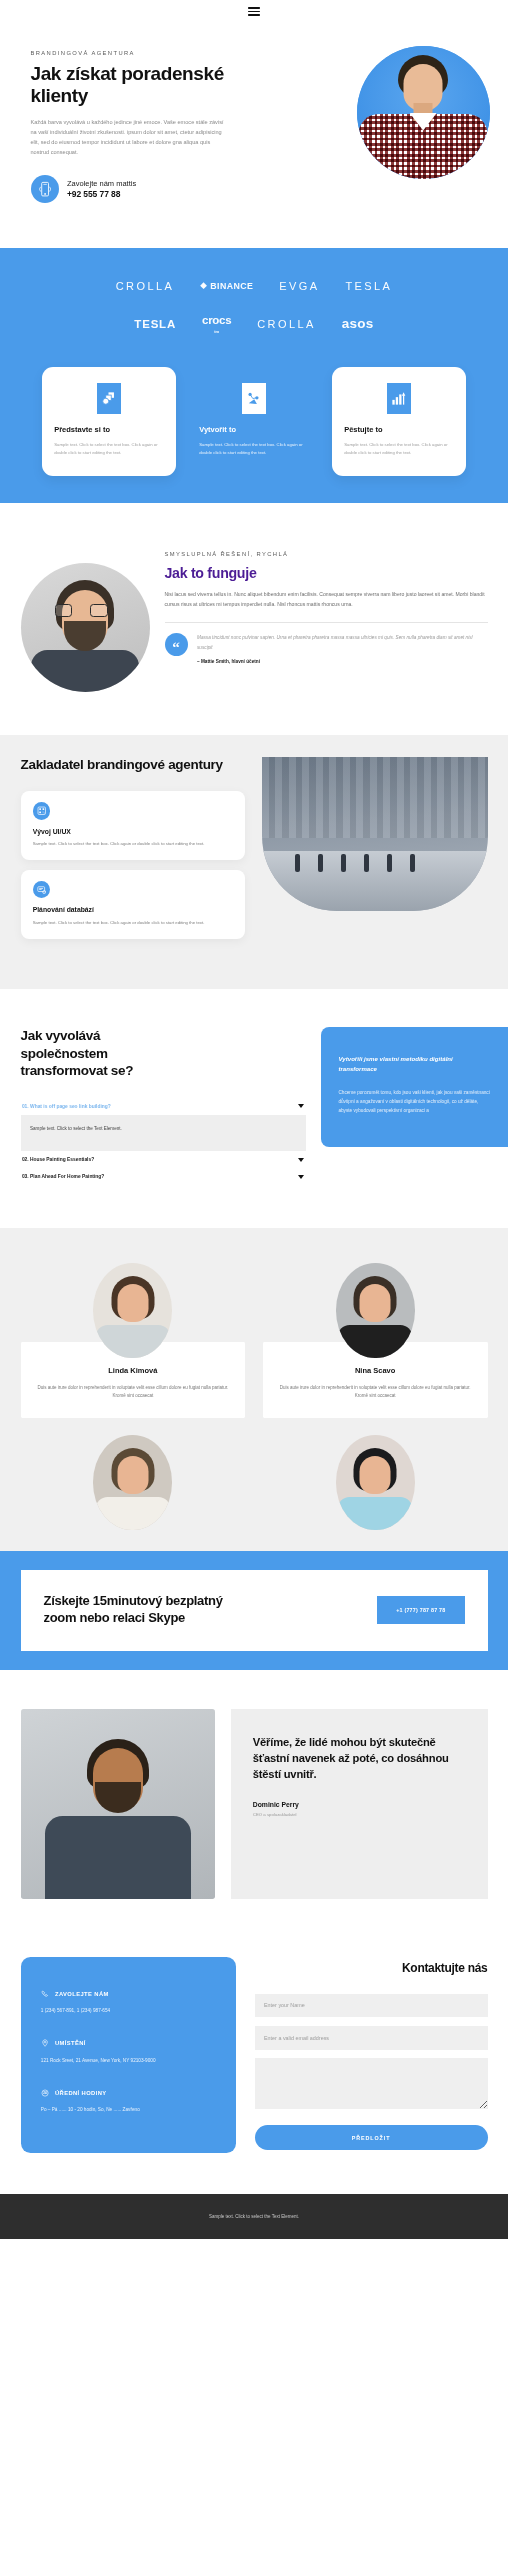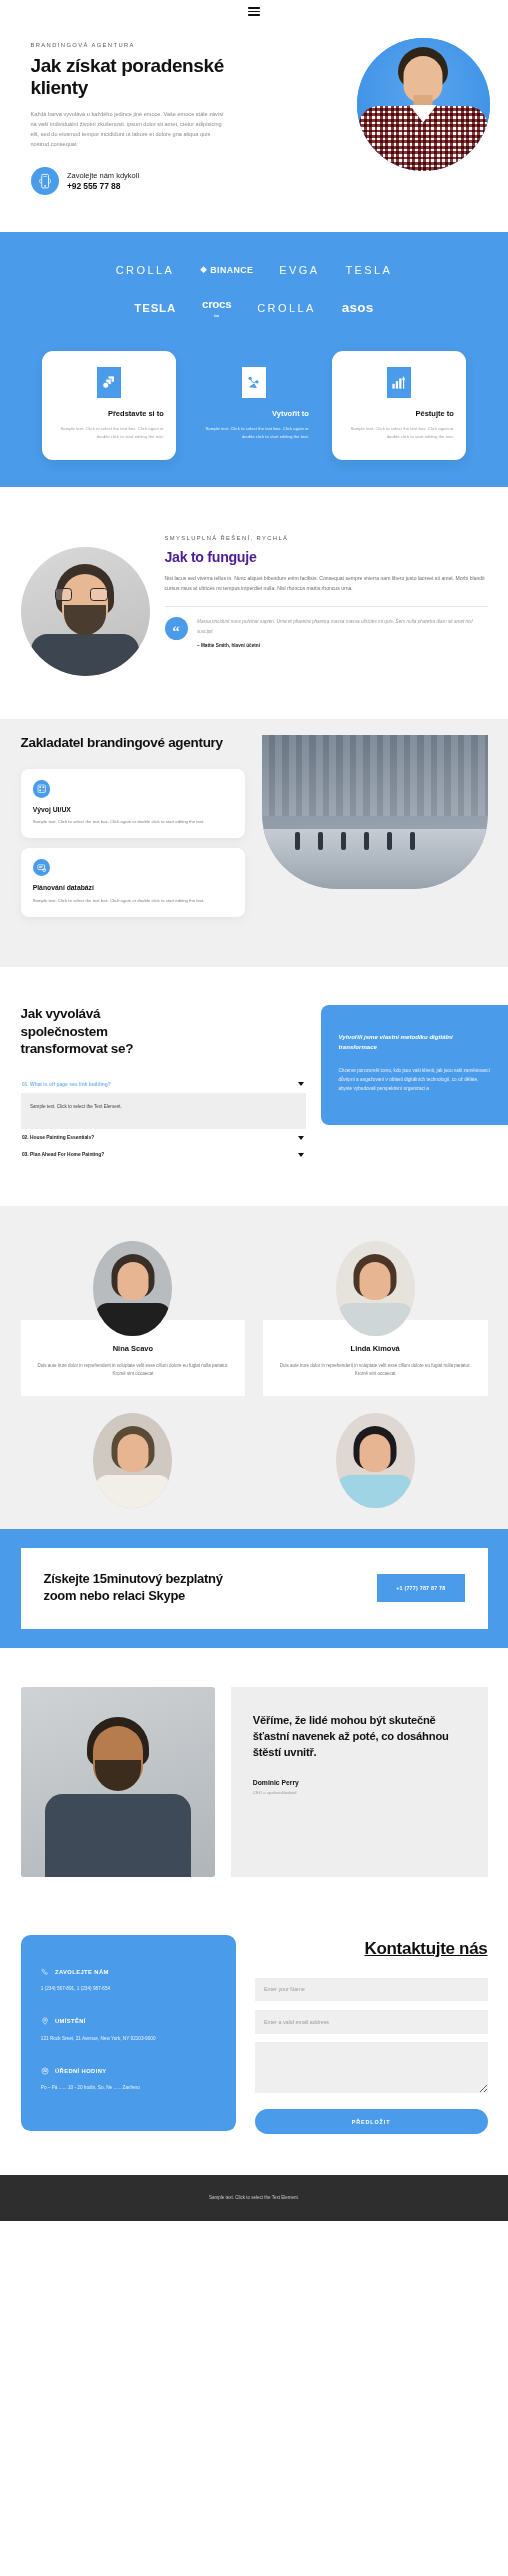--- a/index.html
+++ b/index.html
@@ -17,21 +17,21 @@
   .topnav {
     height: 23px; display: flex; align-items: center; justify-content: center;
     background: #fff;
   }
   .burger { width: 11.5px; height: 8.1px; display: flex; flex-direction: column;
             justify-content: space-between; cursor: pointer; }
   .burger i { display: block; height: 1.1px; background: #111; border-radius: 0.7px; }
 
   
   .hero { position: relative; padding: 15px 0 33px; background: #fff; }
-  .hero-inner { width: 447px; margin: 4px auto; position: relative; }
+  .hero-inner { width: 447px; margin: 12px auto; position: relative; }
   .eyebrow {
     font-size: 5.8px; letter-spacing: 1.4px; color: #5b5b5b;
     text-transform: uppercase; font-weight: 400; margin-bottom: 6.8px;
   }
   .hero h1 {
     font-size: 19px; line-height: 1.17; font-weight: 700; letter-spacing: -0.4px;
     color: #111; max-width: 203px; margin-bottom: 11px;
   }
   .hero p.lead {
     font-size: 5.6px; line-height: 1.75; color: #8b8b8b; max-width: 198px;
@@ -86,21 +86,21 @@
   .logo.asos  { font-weight: 700; font-size: 13.5px; letter-spacing: 0.3px; }
   .logo.sony  { font-weight: 700; font-size: 11.5px; letter-spacing: 0.8px; }
   .dia { width: 6.8px; height: 6.8px; background: #fff;
          clip-path: polygon(50% 0,100% 50%,50% 100%,0 50%); }
   .sup { font-size: 4.1px; vertical-align: super; letter-spacing: 0; }
 
   
   .cards3 { display: flex; gap: 11px; justify-content: center;
             padding: 15px 0 27px; }
   .c3 { width: 134px; border-radius: 11px; padding: 16.3px 12.2px 19px;
-        text-align: right; }
+        text-align: left; }
   .c3.white { background: #fff; box-shadow: 0 4.1px 12.2px rgba(0,0,0,.07); }
   .c3.plain { background: transparent; }
   .c3ico { width: 24.4px; height: 31px; margin: 0 auto 11px;
            display: flex; align-items: center; justify-content: center; }
   .c3ico.onblue { background: #4a9bea; }
   .c3ico.onwhite { background: #fff; }
   .c3 h3 { font-size: 7.5px; font-weight: 700; margin-bottom: 6.8px; }
   .c3 p  { font-size: 4.3px; line-height: 1.85; }
   .c3.white h3 { color: #111; } .c3.white p { color: #a0a0a0; }
   .c3.plain h3 { color: #fff; }  .c3.plain p { color: #eaf3fd; }
@@ -126,21 +126,21 @@
   .quote { display: flex; gap: 9.5px; align-items: flex-start; }
   .qmark { width: 23px; height: 23px; border-radius: 50%; background: #4a9bea;
            color: #fff; font-size: 15px; font-weight: 700; flex: none;
            display: flex; align-items: center; justify-content: center;
            font-family: "Liberation Serif", serif; line-height: 1; padding-top: 5.4px; }
   .qtext { font-size: 4.7px; line-height: 1.95; color: #9a9a9a; font-style: italic; }
   .qauthor { font-size: 4.7px; font-weight: 700; color: #222; margin-top: 6.8px; }
 
   
   .band-gray { background: #f0f0f0; }
-  .founder { width: 467px; margin: 0 auto; padding: 16px 0 41px;
+  .founder { width: 467px; margin: 0 auto; padding: 22px 0 41px;
              display: flex; gap: 17.6px; }
   .founder-left { width: 224px; }
   .founder h2 { font-size: 13.5px; font-weight: 700; line-height: 1.25;
                 letter-spacing: -0.3px; color: #111; margin-bottom: 17.6px; }
   .fcard { background: #fff; border-radius: 8.1px; padding: 11px 12.2px 12.2px;
            margin-bottom: 9.5px; box-shadow: 0 2.7px 9.5px rgba(0,0,0,.05); }
   .fico { width: 17.6px; height: 17.6px; border-radius: 50%; background: #4a9bea;
           margin-bottom: 8.1px; display: flex; align-items: center;
           justify-content: center; }
   .fcard h4 { font-size: 6.8px; font-weight: 700; margin-bottom: 5.4px; color: #111; }
@@ -222,22 +222,22 @@
              display: flex; gap: 19px; align-items: flex-start; }
   .cinfo { width: 215px; background: #4a9bea; border-radius: 9.5px;
            padding: 33px 20.3px 39px; }
   .cblock { margin-bottom: 24.4px; }
   .cblock:last-child { margin-bottom: 0; }
   .ctitle { display: flex; align-items: center; gap: 6.1px; margin-bottom: 9.5px; }
   .ctitle span { font-size: 5.8px; font-weight: 700; color: #fff;
                  letter-spacing: 0.4px; text-transform: uppercase; }
   .cval { font-size: 4.7px; color: #eaf3fd; line-height: 1.6; }
   .cform { flex: 1; padding-top: 4.1px; }
-  .cform h2 { font-size: 17px; font-weight: 700; color: #111;
-              text-align: right; letter-spacing: -0.3px; margin-bottom: 19px; text-decoration: underline; }
+  .cform h2 { font-size: 12px; font-weight: 700; color: #111;
+              text-align: right; letter-spacing: -0.3px; margin-bottom: 19px; }
   .cform input, .cform textarea {
     width: 100%; background: #efefef; border: 0; outline: none;
     font-family: "Liberation Sans", sans-serif; font-size: 5.4px; color: #333;
     padding: 8.8px 9.5px; margin-bottom: 8.8px; display: block; border-radius: 0;
   }
   .cform input::placeholder, .cform textarea::placeholder { color: #9d9d9d; }
   .cform textarea { height: 51px; resize: vertical; }
   .submit { width: 100%; background: #4a9bea; color: #fff; border: 0;
             border-radius: 15px; padding: 9.5px 0; font-size: 5.4px; font-weight: 700;
             letter-spacing: 0.9px; cursor: pointer; margin-top: 6.8px;
@@ -281,21 +281,21 @@
         <div class="callcircle">
           <svg width="12.2" height="16.3" viewBox="0 0 18 24">
             <rect x="4" y="2" width="10" height="20" rx="1.6" fill="none" stroke="#fff" stroke-width="1.3"></rect>
             <circle cx="9" cy="19" r="1.3" fill="#fff"></circle>
             <rect x="6.5" y="4.3" width="5" height="1" fill="#fff"></rect>
             <path d="M2.4 8.5a5 5 0 0 0 0 7" fill="none" stroke="#fff" stroke-width="1.1"></path>
             <path d="M15.6 8.5a5 5 0 0 1 0 7" fill="none" stroke="#fff" stroke-width="1.1"></path>
           </svg>
         </div>
         <div>
-          <div class="call-label">Zavolejte nám kdykoli</div>
+          <div class="call-label">Zavolejte nám mattis</div>
           <div class="call-num">+92 555 77 88</div>
         </div>
       </div>
     </div>
   </section>
 
   <section class="band-blue">
     <div class="logos">
       <div class="logo-row">
         <div class="logo thin">CROLLA</div>
@@ -459,38 +459,38 @@
 
     <div class="faq-right">
       <h4>Vytvořili jsme vlastní metodiku digitální transformace</h4>
       <p>Chceme porozumět tomu, kdo jsou vaši klienti, jak jsou vaši zaměstnanci důvtipní a angažovaní v oblasti digitálních technologií, co už děláte, abyste vybudovali perspektivní organizaci a</p>
     </div>
   </section>
 
   <section class="band-gray">
     <div class="team">
       <div class="tm">
+        <div class="tm-ph" style="background:#e6e2dc">
+          <div class="sk sk-body" style="background:#cfd6d8"></div>
+          <div class="sk sk-hair" style="background:#4a3526"></div>
+          <div class="sk sk-face"></div>
+        </div>
+        <div class="tm-card">
+          <h4>Linda Kimová</h4>
+          <p>Duis aute irure dolor in reprehenderit in voluptate velit esse cillum dolore eu fugiat nulla pariatur. Kromě sint occaecat</p>
+        </div>
+      </div>
+      <div class="tm">
         <div class="tm-ph" style="background:#b9bcbe">
           <div class="sk sk-body" style="background:#1f1f1f"></div>
           <div class="sk sk-hair" style="background:#3a2f26"></div>
           <div class="sk sk-face"></div>
         </div>
         <div class="tm-card">
           <h4>Nina Scavo</h4>
-          <p>Duis aute irure dolor in reprehenderit in voluptate velit esse cillum dolore eu fugiat nulla pariatur. Kromě sint occaecat</p>
-        </div>
-      </div>
-      <div class="tm">
-        <div class="tm-ph" style="background:#e6e2dc">
-          <div class="sk sk-body" style="background:#cfd6d8"></div>
-          <div class="sk sk-hair" style="background:#4a3526"></div>
-          <div class="sk sk-face"></div>
-        </div>
-        <div class="tm-card">
-          <h4>Linda Kimová</h4>
           <p>Duis aute irure dolor in reprehenderit in voluptate velit esse cillum dolore eu fugiat nulla pariatur. Kromě sint occaecat</p>
         </div>
       </div>
       <div class="tm">
         <div class="tm-ph" style="background:#cfc9c1">
           <div class="sk sk-body" style="background:#f2efe9"></div>
           <div class="sk sk-hair" style="background:#5b4a36"></div>
           <div class="sk sk-face"></div>
         </div>
       </div>

